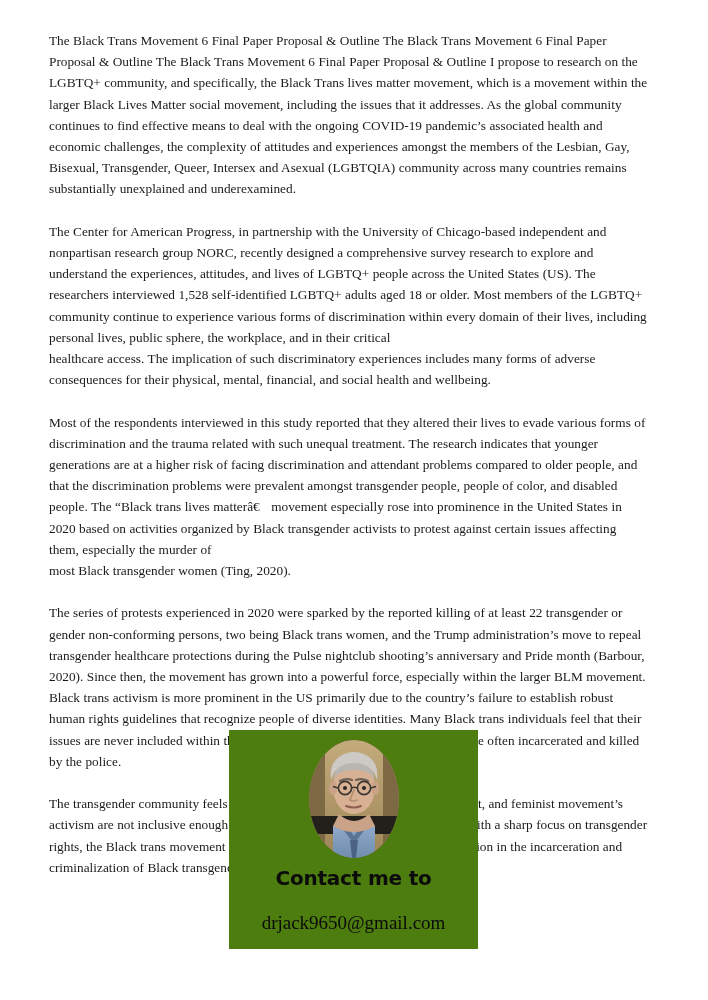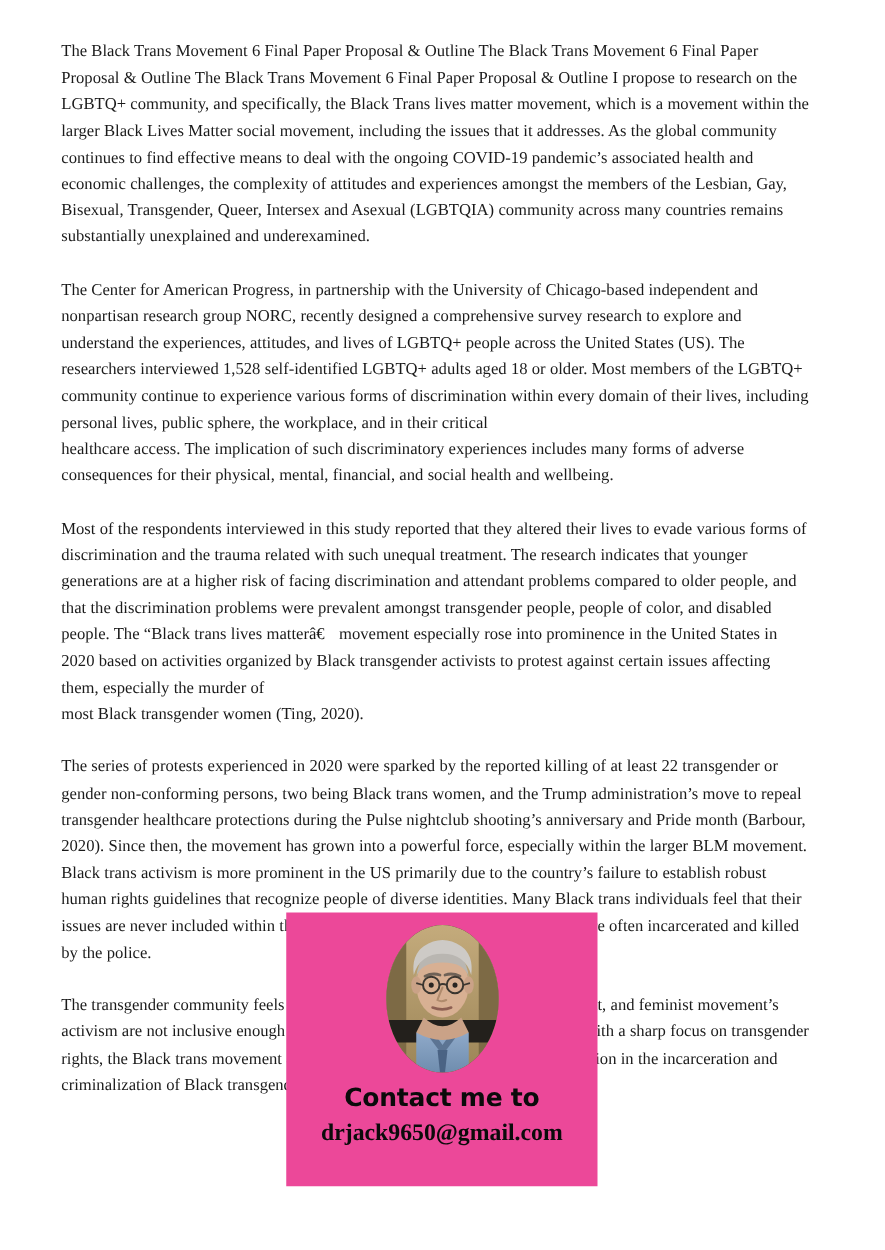--- a/index.html
+++ b/index.html
@@ -43,21 +43,21 @@
   }
   .para:last-child { margin-bottom: 0; }
 
   
   #contact-overlay {
     position: absolute;
     left: 229px;
     top: 730px;
     width: 249px;
     height: 219px;
-    background: #ec4899;
+    background: #4d7c0f;
     z-index: 20;
     display: flex;
     flex-direction: column;
     align-items: center;
     overflow: hidden;
   }
   #contact-avatar {
     width: 90px;
     height: 118px;
     margin-top: 10px;
@@ -73,26 +73,26 @@
     font-weight: bold;
     font-size: 20px;
     line-height: 26px;
     color: #0b0b0b;
     text-align: center;
     letter-spacing: -0.2px;
   }
   #contact-line1 { margin-top: 7px; }
   #contact-email {
     font-family: "Liberation Serif", "DejaVu Serif", serif;
-    font-weight: bold;
+    font-weight: normal;
     font-size: 19px;
     line-height: 24px;
     color: #0b0b0b;
     text-align: left;
-    margin-top: 4px;
+    margin-top: 20px;
   }
 </style>
 </head>
 <body>
 
 <div id="page">
 
   <div id="doc-body">
     <p class="para">The Black Trans Movement 6 Final Paper Proposal &amp; Outline The Black Trans Movement 6 Final Paper Proposal &amp; Outline The Black Trans Movement 6 Final Paper Proposal &amp; Outline I propose to research on the LGBTQ+ community, and specifically, the Black Trans lives matter movement, which is a movement within the larger Black Lives Matter social movement, including the issues that it addresses. As the global community continues to find effective means to deal with the ongoing COVID-19 pandemic’s associated health and economic challenges, the complexity of attitudes and experiences amongst the members of the Lesbian, Gay, Bisexual, Transgender, Queer, Intersex and Asexual (LGBTQIA) community across many countries remains substantially unexplained and underexamined.</p>
     <p class="para">The Center for American Progress, in partnership with the University of Chicago-based independent and nonpartisan research group NORC, recently designed a comprehensive survey research to explore and understand the experiences, attitudes, and lives of LGBTQ+ people across the United States (US). The researchers interviewed 1,528 self-identified LGBTQ+ adults aged 18 or older. Most members of the LGBTQ+ community continue to experience various forms of discrimination within every domain of their lives, including personal lives, public sphere, the workplace, and in their critical

